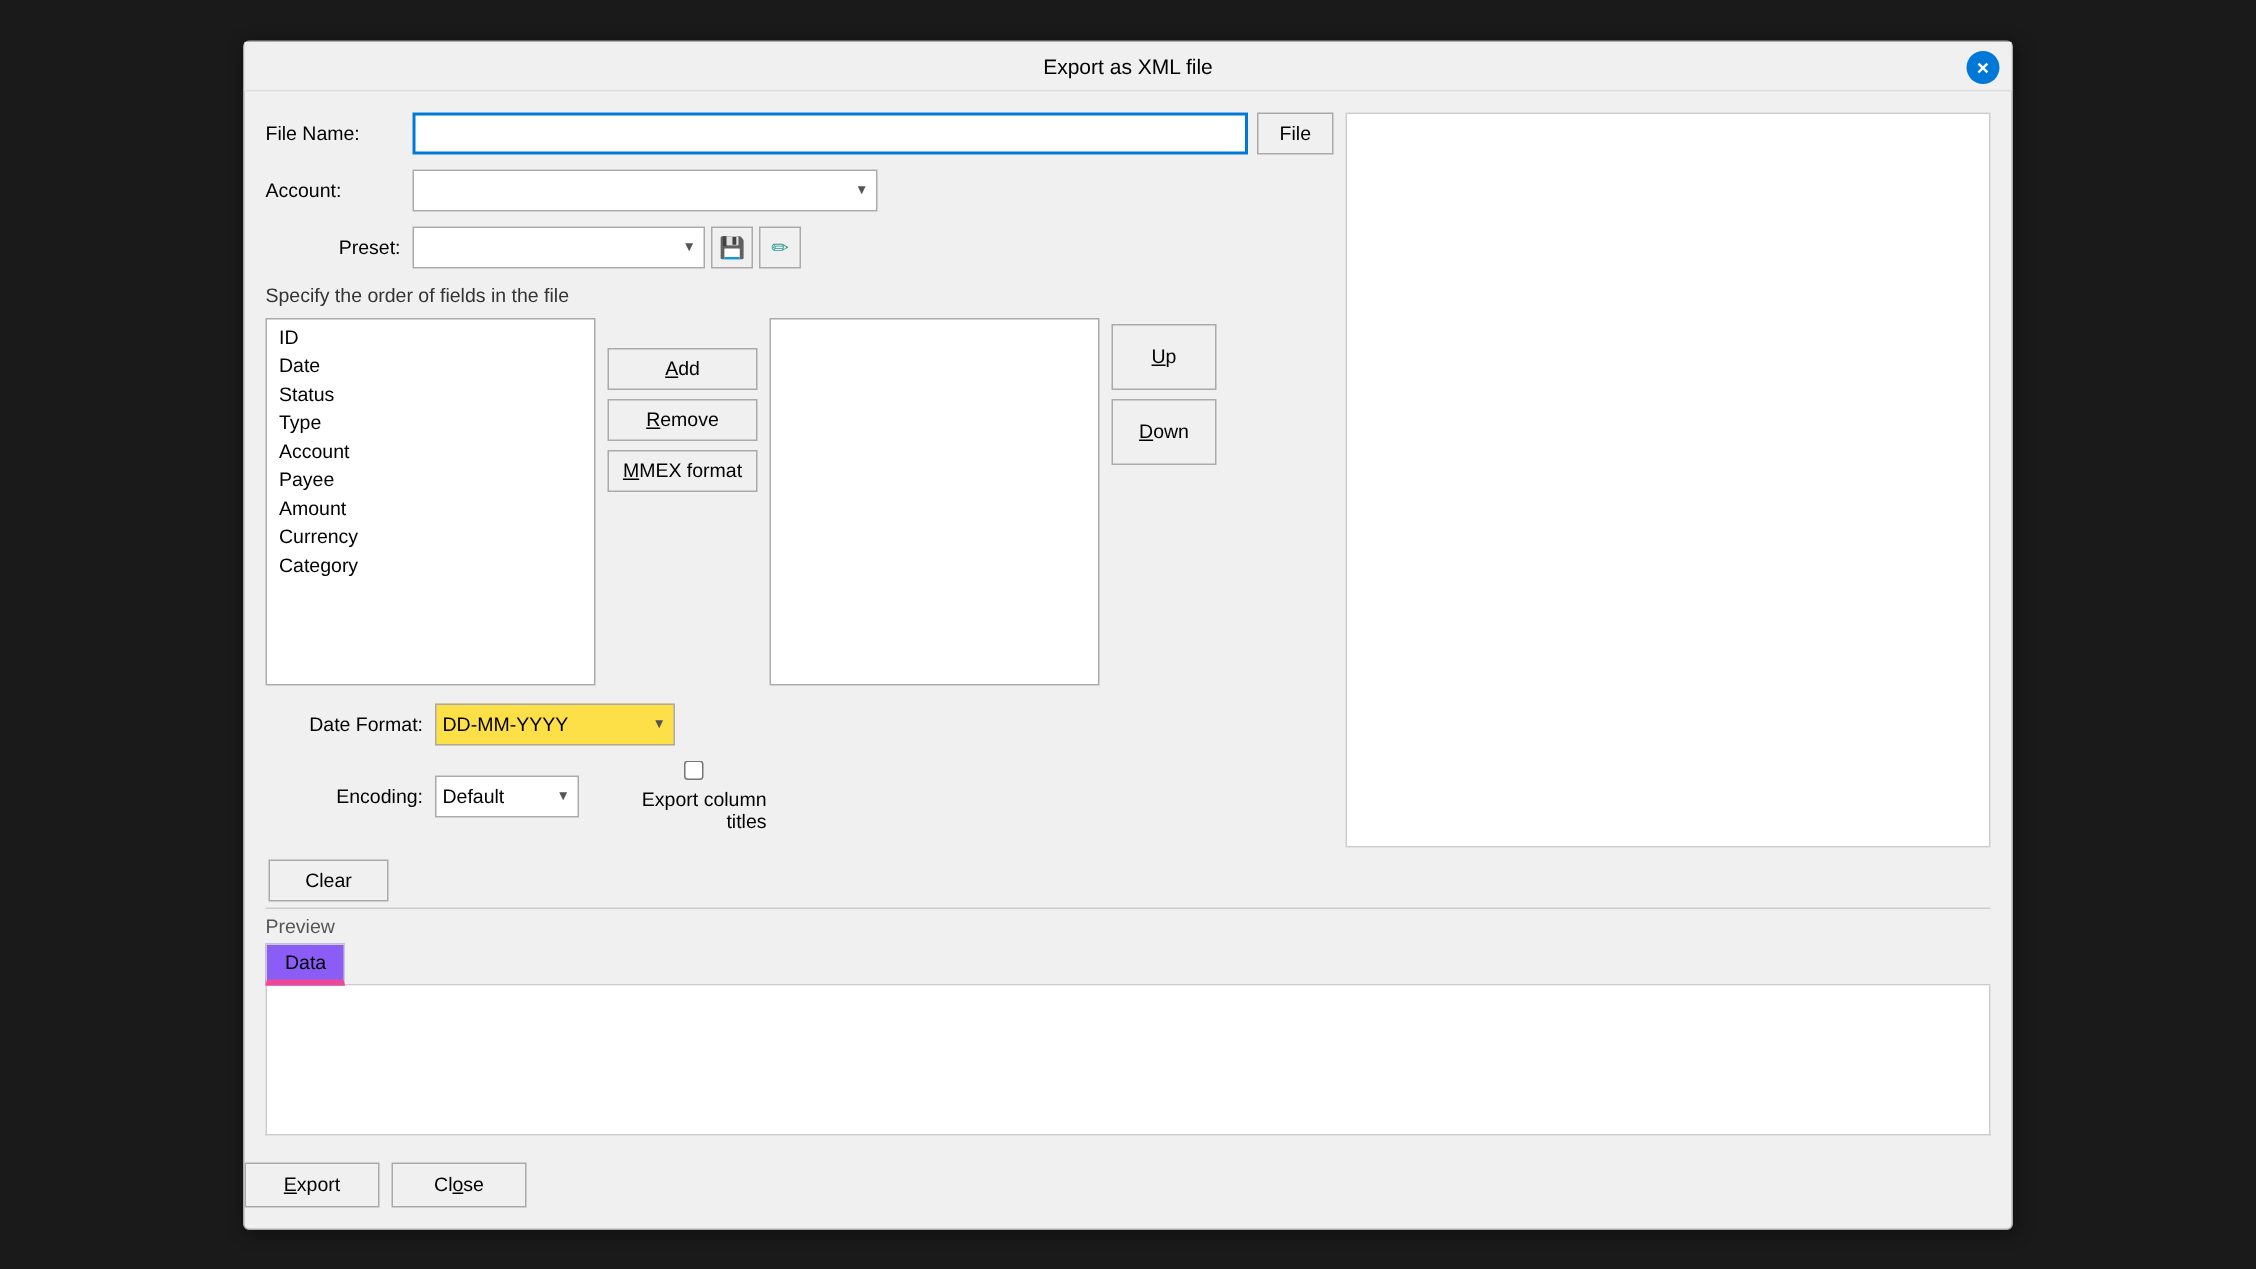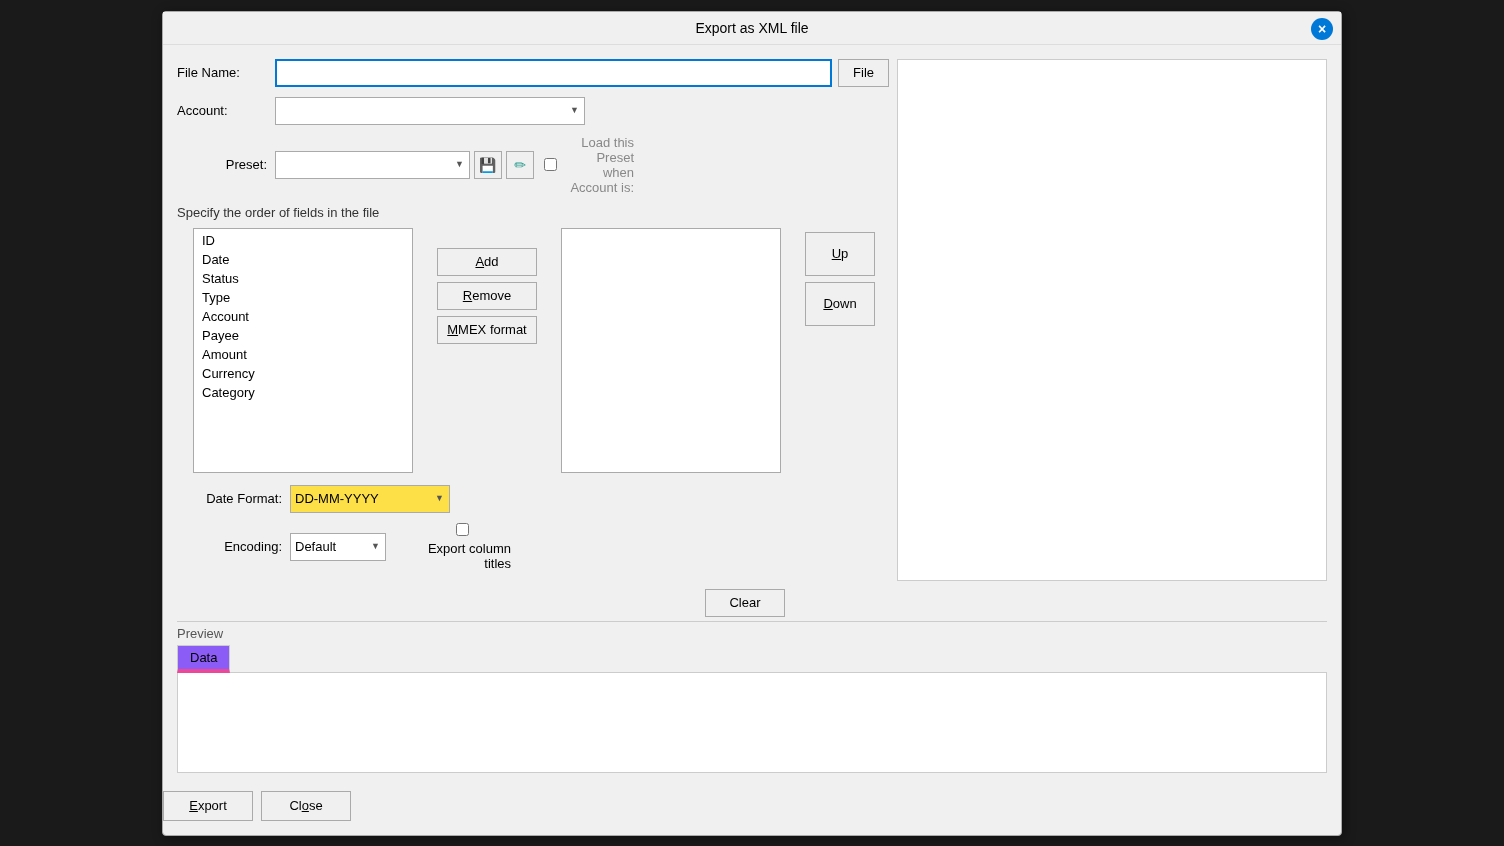--- a/index.html
+++ b/index.html
@@ -170,24 +170,23 @@
     .load-preset-label input[type=checkbox] {
       margin-right: 4px;
     }
     .section-header {
       margin: 10px 0 8px 0;
       font-size: 13px;
       color: #333;
     }
     .fields-area {
       display: flex;
-      gap: 24px;
+      gap: 8px;
       align-items: flex-start;
       margin-bottom: 12px;
-      margin-left: 16px;
     }
     .fields-list {
       width: 220px;
       height: 245px;
       border: 1px solid #aaa;
       background: white;
       overflow-y: auto;
       padding: 2px 0;
     }
     .fields-list .field-item {
@@ -287,22 +286,22 @@
     }
     .export-col-titles {
       display: flex;
       align-items: center;
       margin-left: 20px;
       gap: 5px;
       flex-direction: column;
     }
     .clear-btn-area {
       display: flex;
-      justify-content: center;
-      padding: 8px 14px 4px 0;
+      justify-content: flex-start;
+      padding: 8px 14px 4px 16px;
     }
     .clear-btn {
       width: 80px;
       height: 28px;
       border: 1px solid #aaa;
       background: #f0f0f0;
       cursor: pointer;
       font-size: 13px;
     }
     .preview-section {
@@ -391,24 +390,20 @@
           <select class="preset-select">
             <option value=""></option>
           </select>
         </div>
         <button class="icon-btn">
           <span>💾</span>
         </button>
         <button class="icon-btn">
           <span style="color:#2a9d8f;">✏</span>
         </button>
-        <label class="load-preset-label">
-          <input type="checkbox" style="">
-          <span style="color:#888;">Load this Preset when Account is:</span>
-        </label>
       </div>
 
       <div class="section-header">Specify the order of fields in the file</div>
 
       <div class="fields-area">
 
         <div class="fields-list" id="fields-list">
             <div class="field-item">ID</div>
             <div class="field-item">Date</div>
             <div class="field-item">Status</div>

